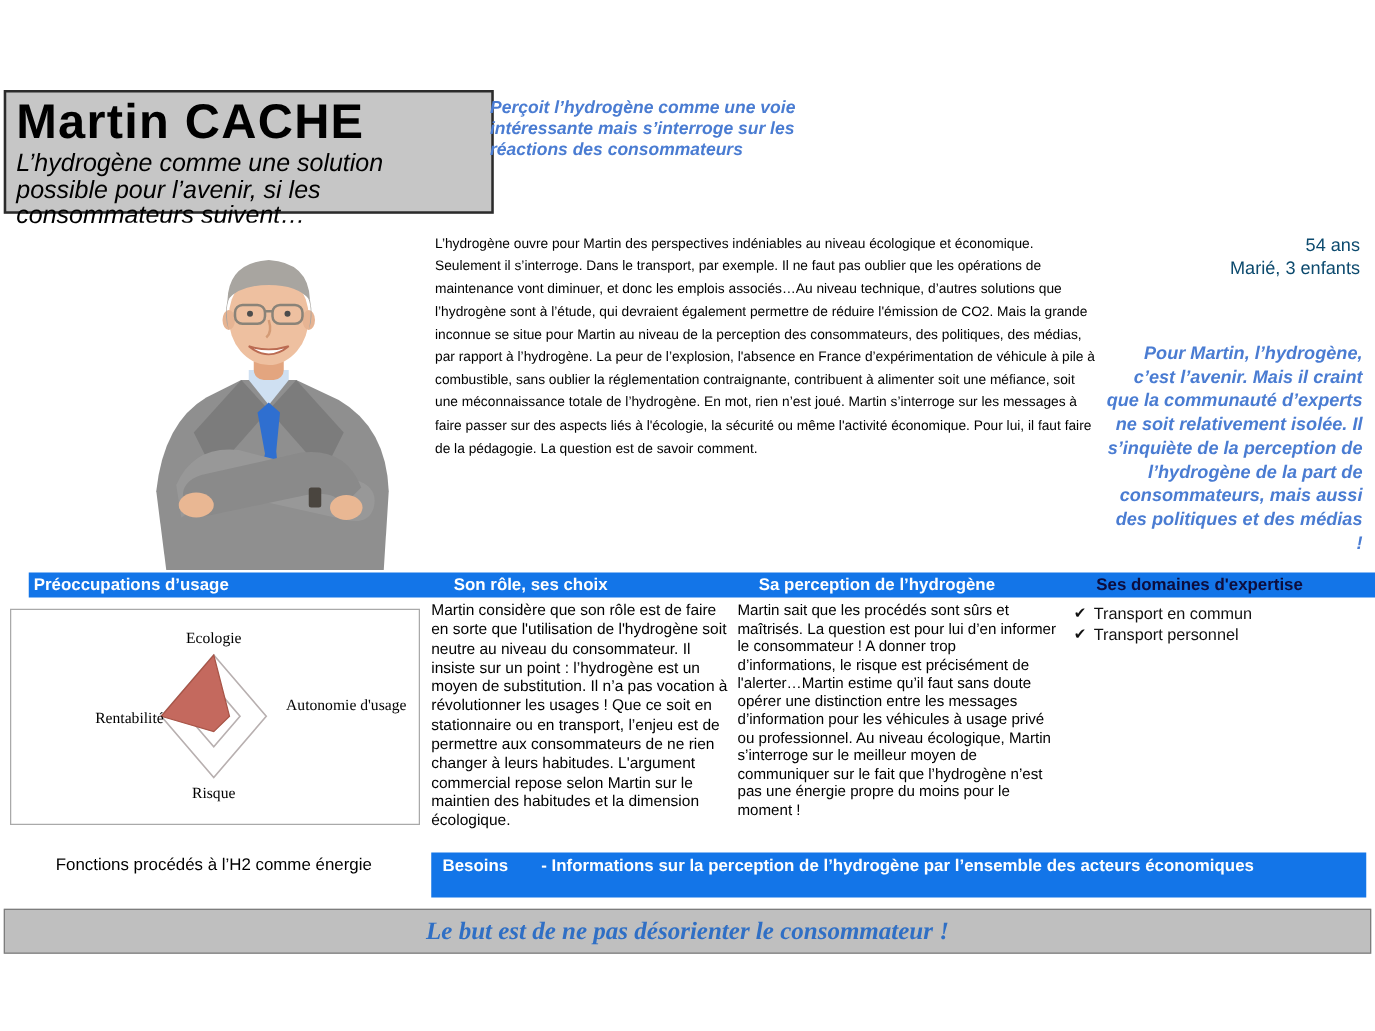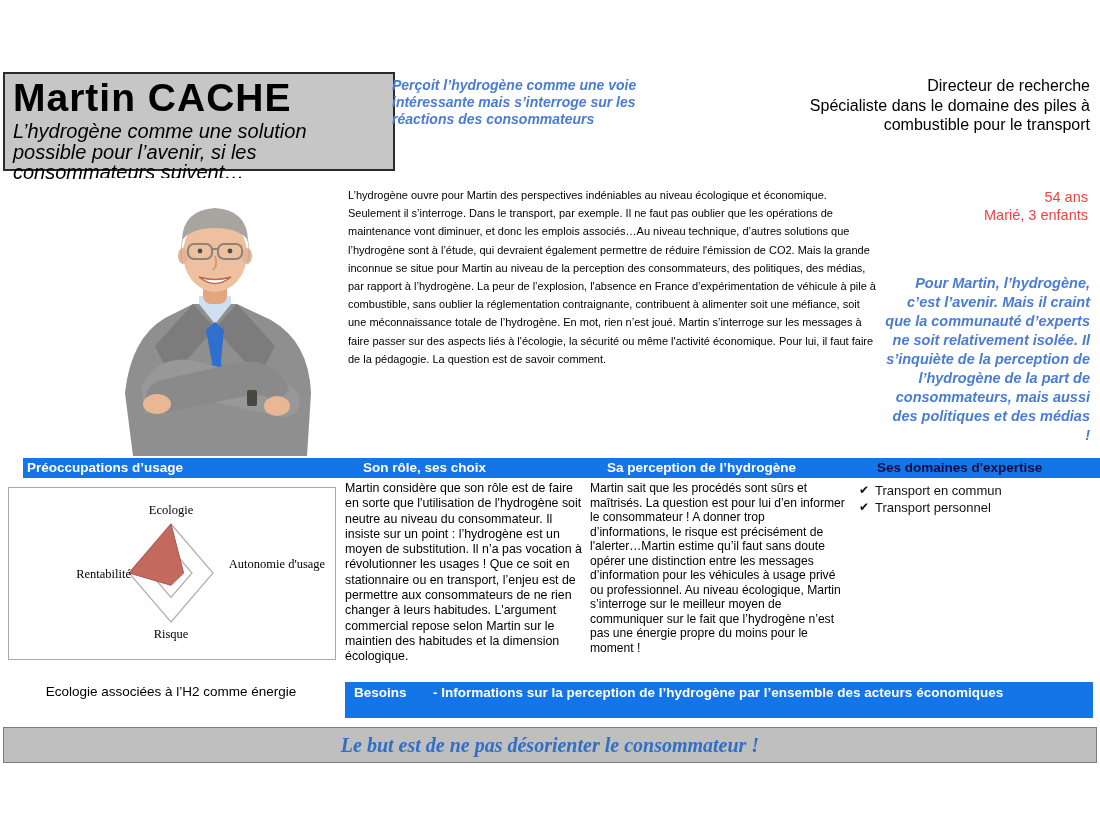--- a/index.html
+++ b/index.html
@@ -19,21 +19,21 @@
     position:absolute;left:392px;top:77px;width:290px;
     color:#4a7cd2;font-weight:bold;font-style:italic;font-size:14px;line-height:17px;
   }
   
   .job{position:absolute;left:788px;top:76px;width:302px;text-align:right;font-size:16px;line-height:19.5px;color:#000;}
   
   .photo{position:absolute;left:95px;top:178px;width:240px;height:278px;}
   
   .main-text{position:absolute;left:348px;top:186px;width:528px;font-size:11px;line-height:18.2px;color:#000;}
   
-  .bio{position:absolute;left:880px;top:188px;width:208px;text-align:right;font-size:14.5px;line-height:18px;color:#ef4444;}
+  .bio{position:absolute;left:880px;top:188px;width:208px;text-align:right;font-size:14.5px;line-height:18px;color:#0c4a6e;}
   
   .side-quote{
     position:absolute;left:884px;top:274px;width:206px;text-align:right;
     color:#4a7cd2;font-weight:bold;font-style:italic;font-size:14.5px;line-height:19px;
   }
   
   .section-bar{position:absolute;left:23px;top:458px;width:1085px;height:20px;background:#1375e8;}
   .sb{position:absolute;top:2px;font-size:13.5px;font-weight:bold;color:#fff;white-space:nowrap;}
   .sb.s1{left:4px;}
   .sb.s2{left:340px;}
@@ -77,24 +77,20 @@
 
 <div class="page">
 
   <div class="header-box">
     <div class="name">Martin CACHE</div>
     <div class="tagline">L’hydrogène comme une solution possible pour l’avenir, si les consommateurs suivent…</div>
   </div>
 
   <div class="top-quote">Perçoit l’hydrogène comme une voie intéressante mais s’interroge sur les réactions des consommateurs</div>
 
-  <div class="job">
-    <div>Directeur de recherche</div>
-    <div>Spécialiste dans le domaine des piles à combustible pour le transport</div>
-  </div>
 
   <div class="photo">
     <svg width="240" height="278" viewBox="0 0 240 278">
       <rect x="0" y="0" width="240" height="278" fill="#ffffff"></rect>
 
       <path d="M38,278 L30,215 Q36,160 70,140 L98,126 L142,126 L176,142 Q214,164 216,215 L212,278 Z" fill="#8f8f8f"></path>
       <path d="M98,126 L120,150 L76,200 L60,168 Z" fill="#7c7c7c"></path>
       <path d="M142,126 L120,150 L164,200 L180,168 Z" fill="#7c7c7c"></path>
 
       <path d="M104,126 L120,146 L136,126 L136,118 L104,118 Z" fill="#cfe0f2"></path>
@@ -150,21 +146,21 @@
     <svg width="324" height="169" viewBox="0 0 324 169">
         <polygon points="162.0,60.5 183.0,85.0 162.0,109.5 141.0,85.0" fill="none" stroke="#b8b0b0" stroke-width="1.3"></polygon>
         <polygon points="162.0,36.0 204.0,85.0 162.0,134.0 120.0,85.0" fill="none" stroke="#b8b0b0" stroke-width="1.3"></polygon>
         <polygon points="162.0,36.0 174.6,85.0 162.0,97.3 120.0,85.0" fill="#c4695e" stroke="#a85548" stroke-width="1"></polygon>
       </svg>
     <div class="axis-label lab-top">Ecologie</div>
     <div class="axis-label lab-right">Autonomie d'usage</div>
     <div class="axis-label lab-bottom">Risque</div>
     <div class="axis-label lab-left">Rentabilité</div>
   </div>
-  <div class="caption">Ecologie associées à l’H2 comme énergie</div>
+  <div class="caption">Fonctions procédés à l’H2 comme énergie</div>
 
   <div class="col col2">Martin considère que son rôle est de faire en sorte que l'utilisation de l'hydrogène soit neutre au niveau du consommateur. Il insiste sur un point : l’hydrogène est un moyen de substitution. Il n’a pas vocation à révolutionner les usages ! Que ce soit en stationnaire ou en transport, l’enjeu est de permettre aux consommateurs de ne rien changer à leurs habitudes. L'argument commercial repose selon Martin sur le maintien des habitudes et la dimension écologique.</div>
 
   <div class="col col3">Martin sait que les procédés sont sûrs et maîtrisés. La question est pour lui d’en informer le consommateur ! A donner trop d’informations, le risque est précisément de l'alerter…Martin estime qu’il faut sans doute opérer une distinction entre les messages d’information pour les véhicules à usage privé ou professionnel. Au niveau écologique, Martin s’interroge sur le meilleur moyen de communiquer sur le fait que l’hydrogène n’est pas une énergie propre du moins pour le moment !</div>
 
   <div class="col4">
     <div class="exp-item">
       <span class="check">✔</span>
       <span>Transport en commun</span>
     </div>

